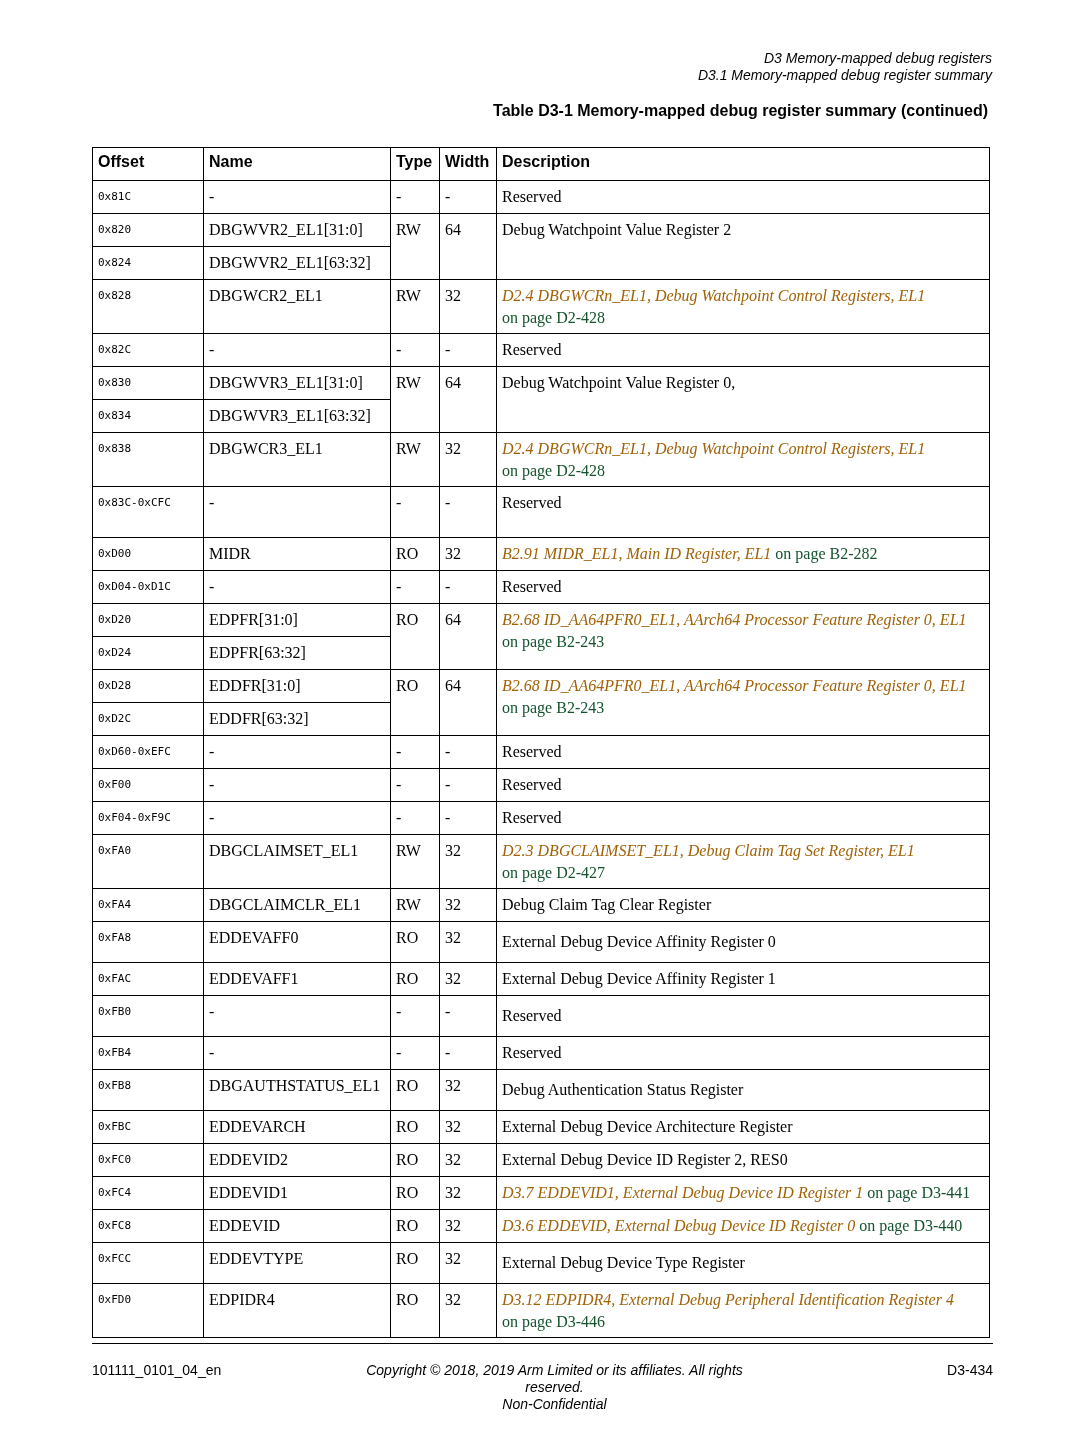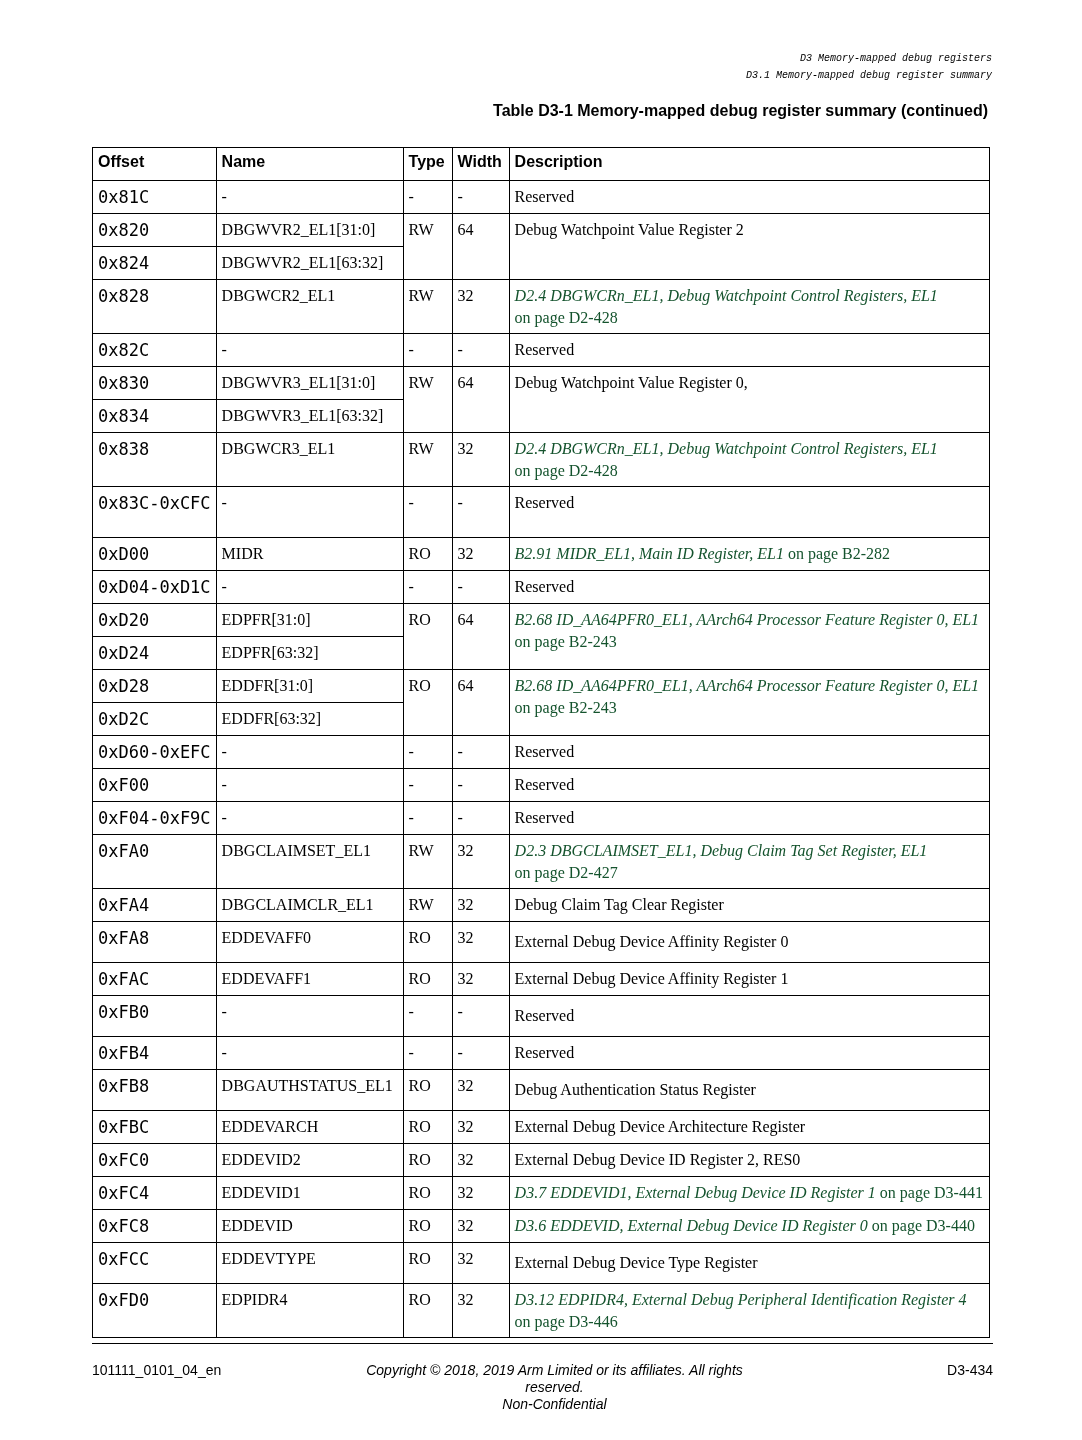--- a/index.html
+++ b/index.html
@@ -1,27 +1,27 @@
 <!DOCTYPE html>
 <html><head>
   <meta charset="utf-8">
   <style>
     html, body { margin: 0; padding: 0; background: #ffffff; }
     body { width: 1082px; height: 1440px; position: relative; overflow: hidden; color: #000; }
     .page-header { position: absolute; right: 90px; top: 50px; text-align: right;
-      font-family: Liberation Mono, monospace; font-style: italic; font-size: 10px; line-height: 17px; }
+      font-family: Liberation Sans, sans-serif; font-style: italic; font-size: 14px; line-height: 17px; }
     .table-caption { position: absolute; right: 94px; top: 102px;
       font-family: "Liberation Sans", sans-serif; font-weight: bold; font-size: 16px; }
     table.reg { position: absolute; left: 92px; top: 147px; width: 898px; border-collapse: collapse;
       font-family: "Liberation Serif", serif; font-size: 16px; }
     table.reg th, table.reg td { border: 1px solid #000; vertical-align: top; text-align: left; padding: 5px 5px 0 5px; }
     table.reg th { font-family: "Liberation Sans", sans-serif; font-weight: bold; font-size: 16px; height: 27px; padding-top: 5px; }
-    td.off { font-family: "DejaVu Sans Mono", monospace; font-size: 17px; white-space: nowrap; }
+    td.off { font-family: "DejaVu Sans Mono", monospace; font-size: 11px; white-space: nowrap; }
     td { line-height: 22px; }
-    .link { color: #14532d; font-style: italic; }
+    .link { color: #a16207; font-style: italic; }
     .link-plain { color: #14532d; }
     .smallcaps { font-size: 16px; }
     .footer-rule { position: absolute; left: 92px; top: 1343px; width: 901px; border-top: 1px solid #000; }
     .footer { position: absolute; top: 1362px; font-family: "Liberation Sans", sans-serif; font-size: 14px; line-height: 17px; }
     .footer-left { left: 92px; }
     .footer-center { left: 352px; width: 405px; text-align: center; font-style: italic; }
     .footer-right { right: 89px; }
   </style>
 </head>
 <body>

